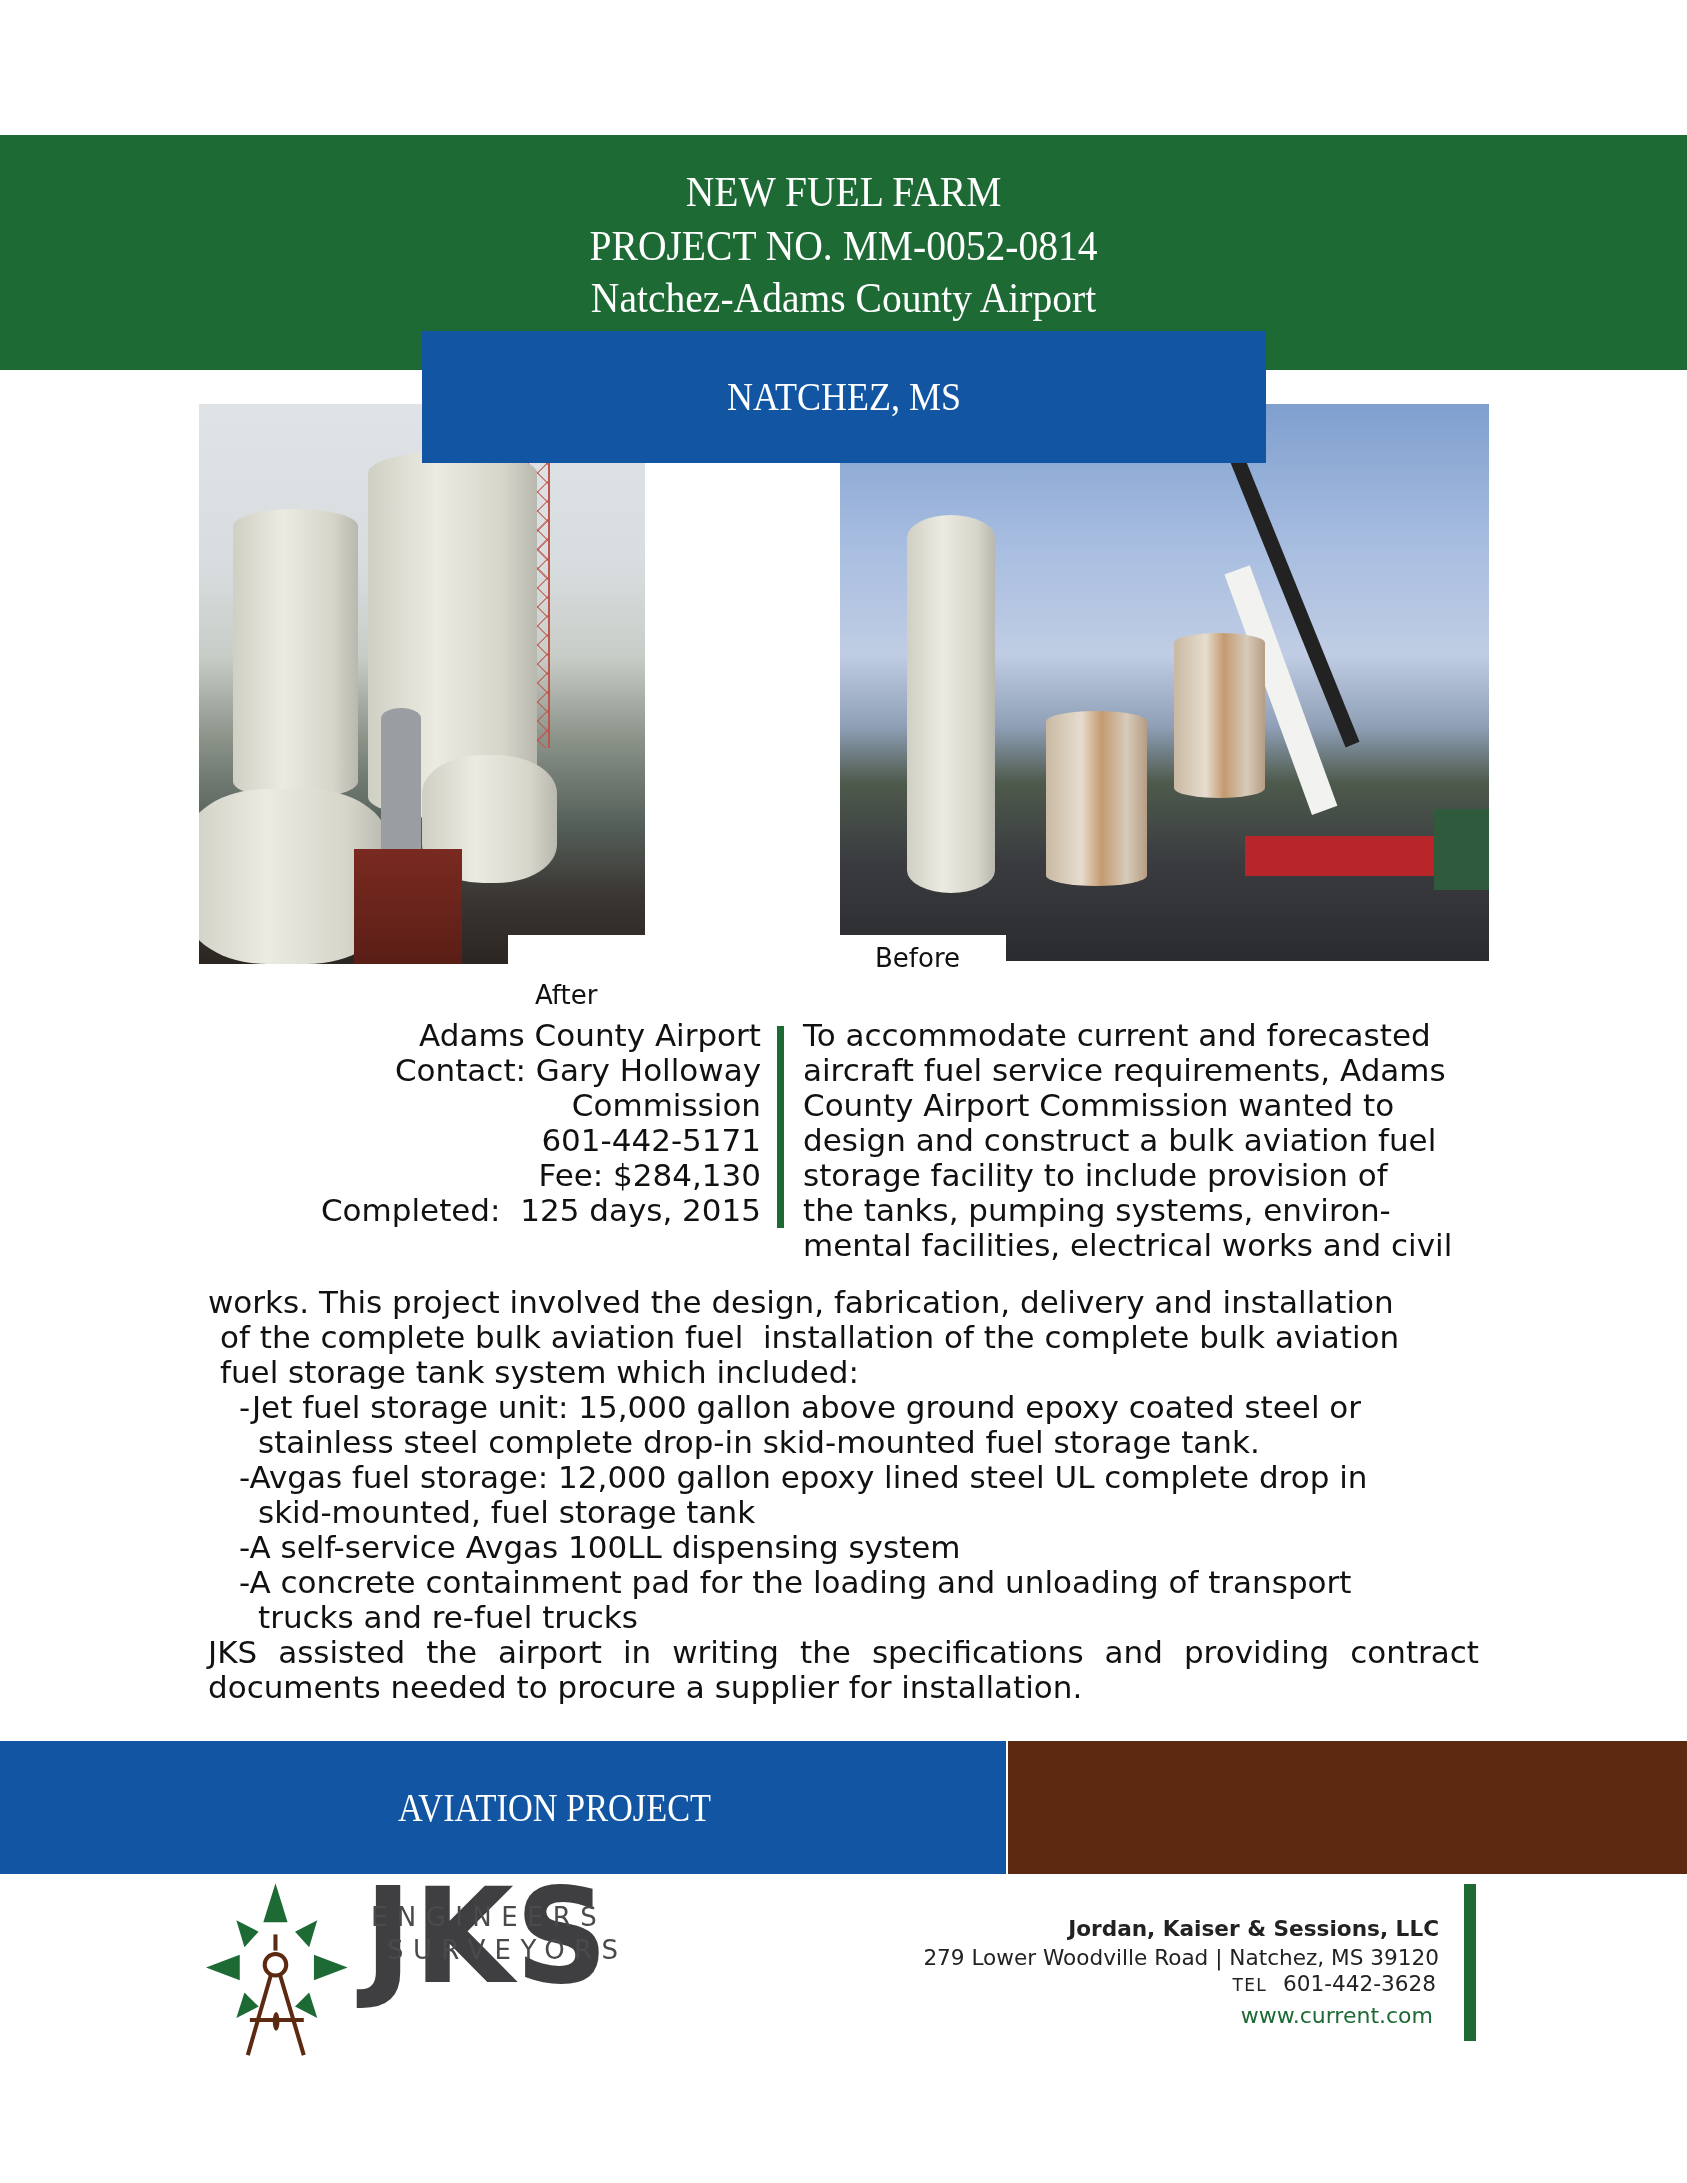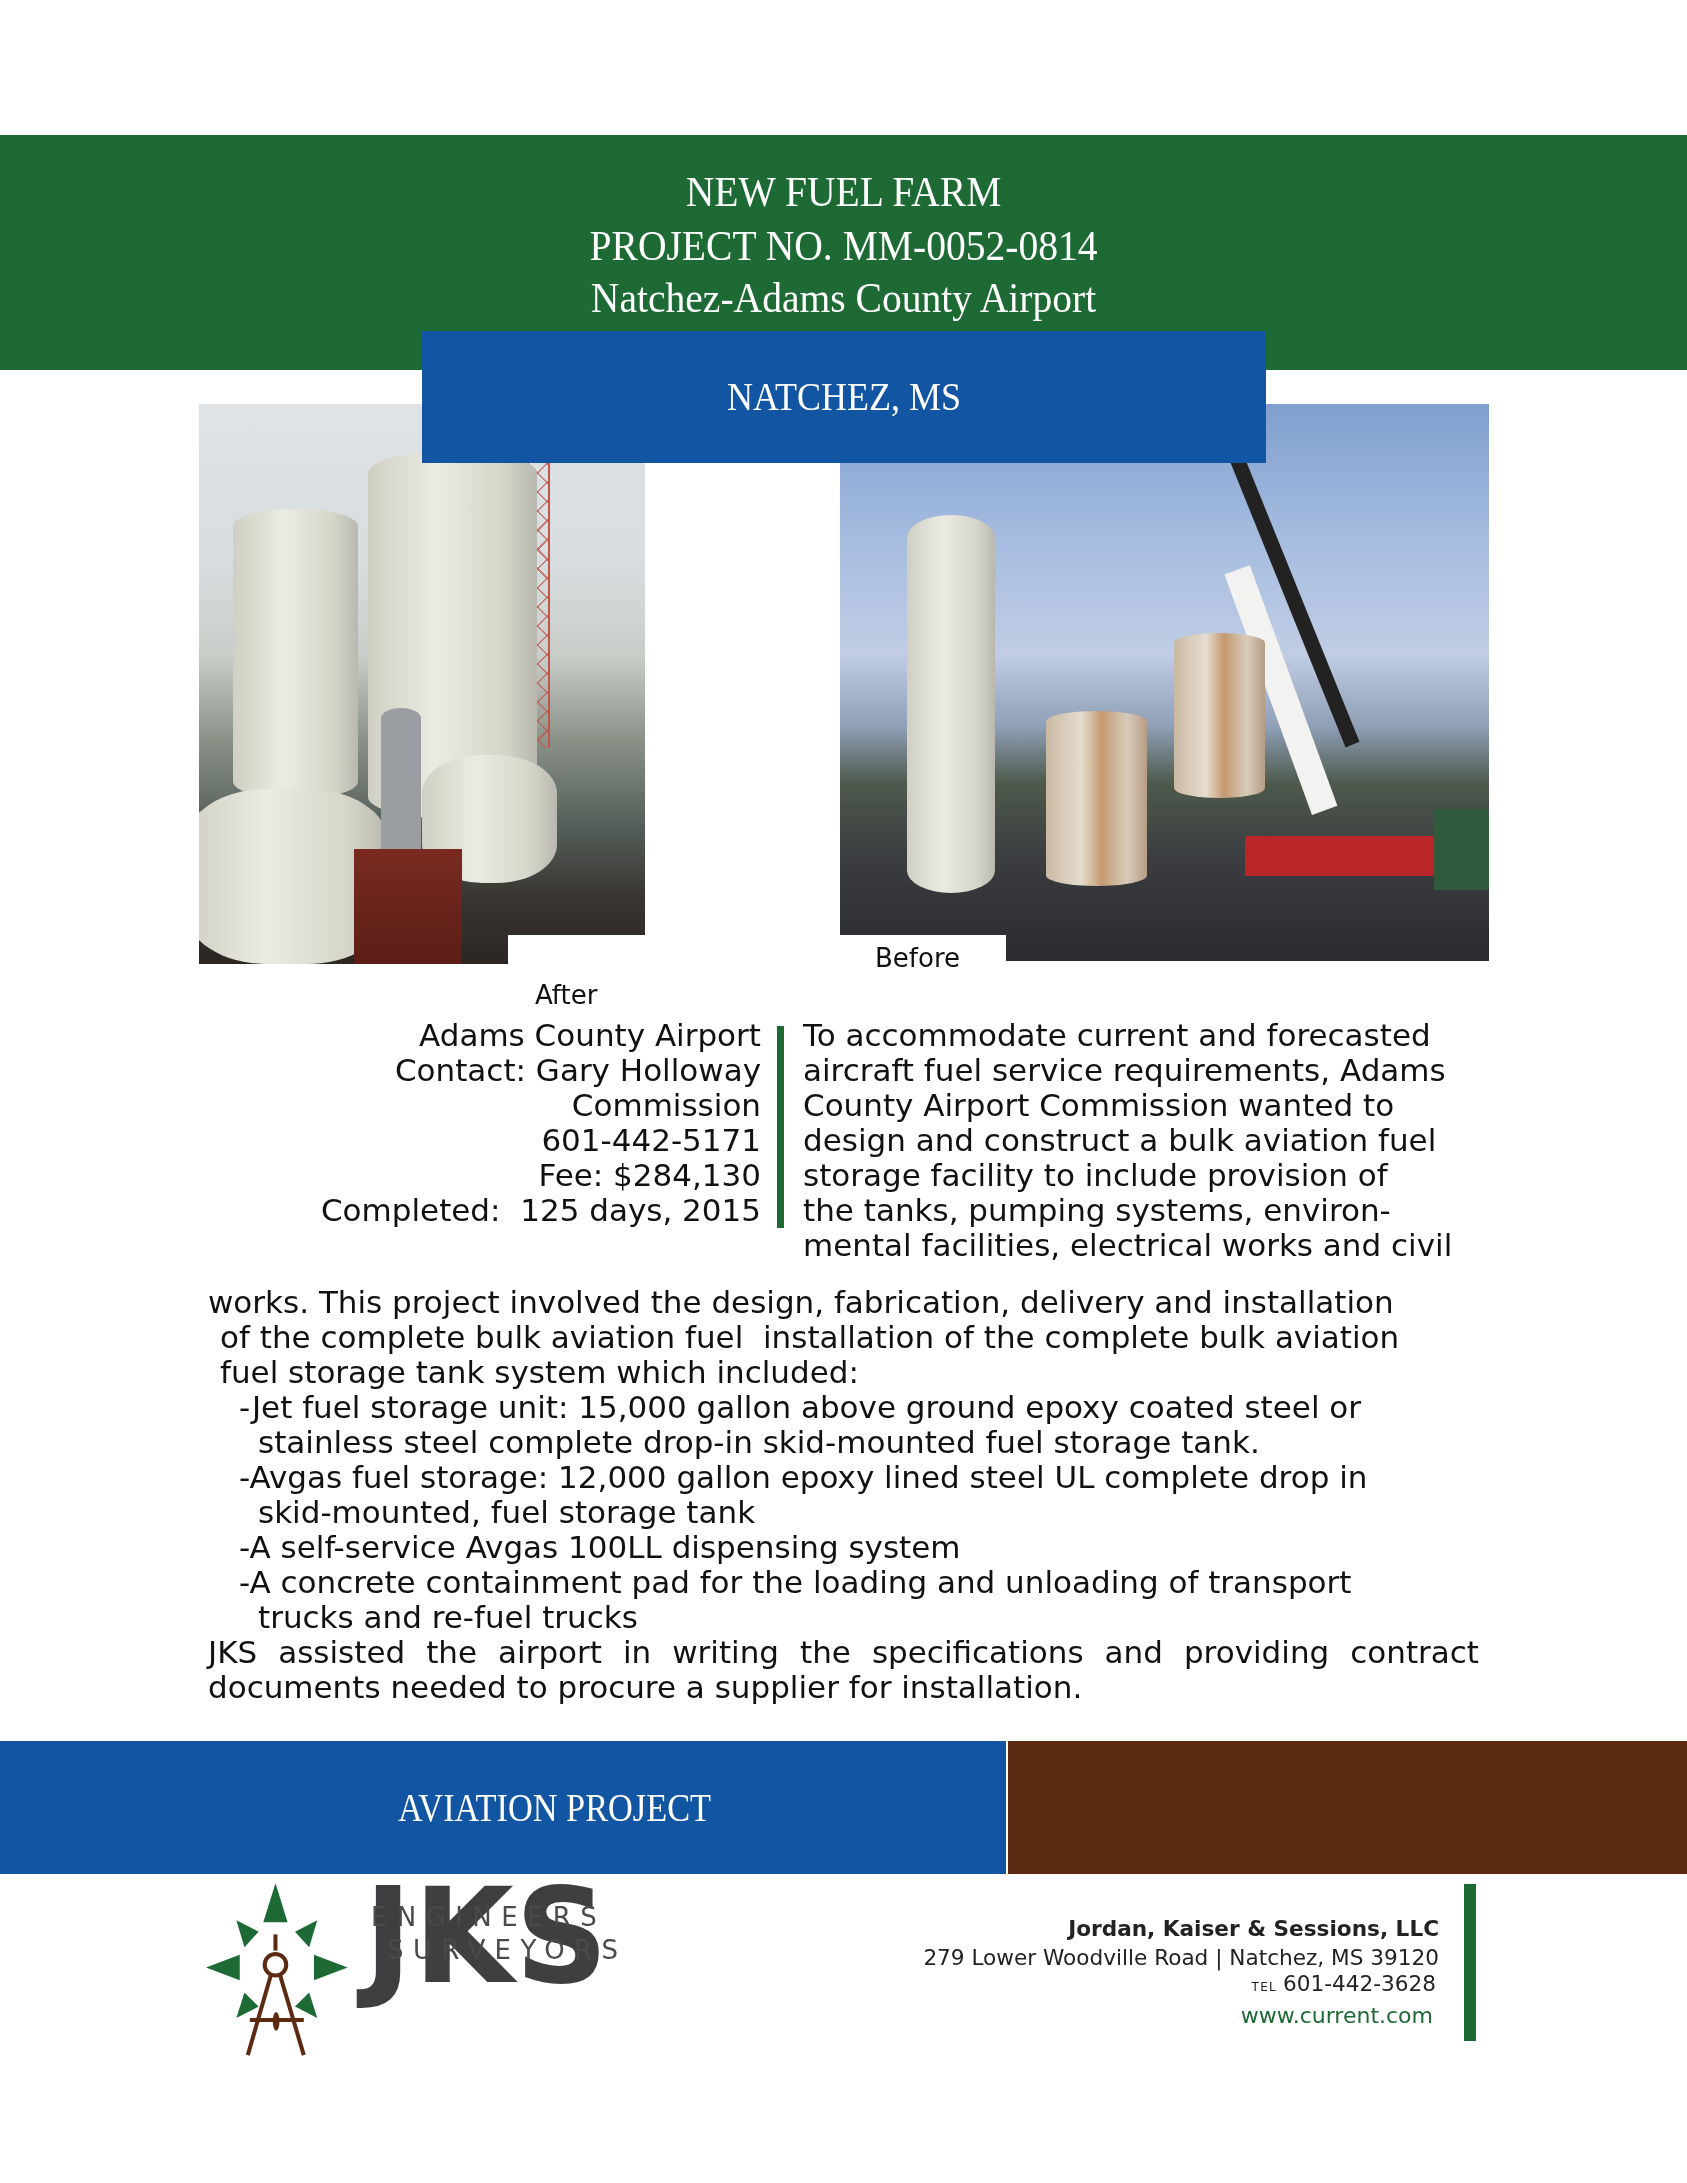--- a/index.html
+++ b/index.html
@@ -56,21 +56,21 @@
   .logo-sub { left: 371px; font-family: "DejaVu Sans", "Liberation Sans", sans-serif; font-size: 26px; line-height: 27px; color: #4a4a4c; letter-spacing: 9.4px; }
   .logo-sub1 { top: 1904px; }
   .logo-sub2 { top: 1937px; margin-left: 16px; }
 
   
   .contact { right: 248px; text-align: right; font-family: "DejaVu Sans", "Liberation Sans", sans-serif; font-size: 21.6px; line-height: 27px; color: #222; white-space: nowrap; }
   .c1 { top: 1915px; font-weight: bold; }
   .c2 { top: 1944px; }
   .c3 { top: 1970px; right: 251px; }
   .c4 { top: 2002px; right: 254px; color: #1d6a35; font-size: 22px; }
-  .tel-label { font-size: 12px; letter-spacing: 1.3px; margin-right: 6px; }
+  .tel-label { font-size: 17px; letter-spacing: 1.3px; margin-right: 16px; }
   .contact-bar { left: 1464px; top: 1884px; width: 11.5px; height: 157px; background: #1d6a35; }
 </style>
 </head>
 <body>
 
 <div class="abs header-band"></div>
 <div class="abs header-title ht1">NEW FUEL FARM</div>
 <div class="abs header-title ht2">PROJECT NO. MM-0052-0814</div>
 <div class="abs header-title ht3">Natchez-Adams County Airport</div>
 

